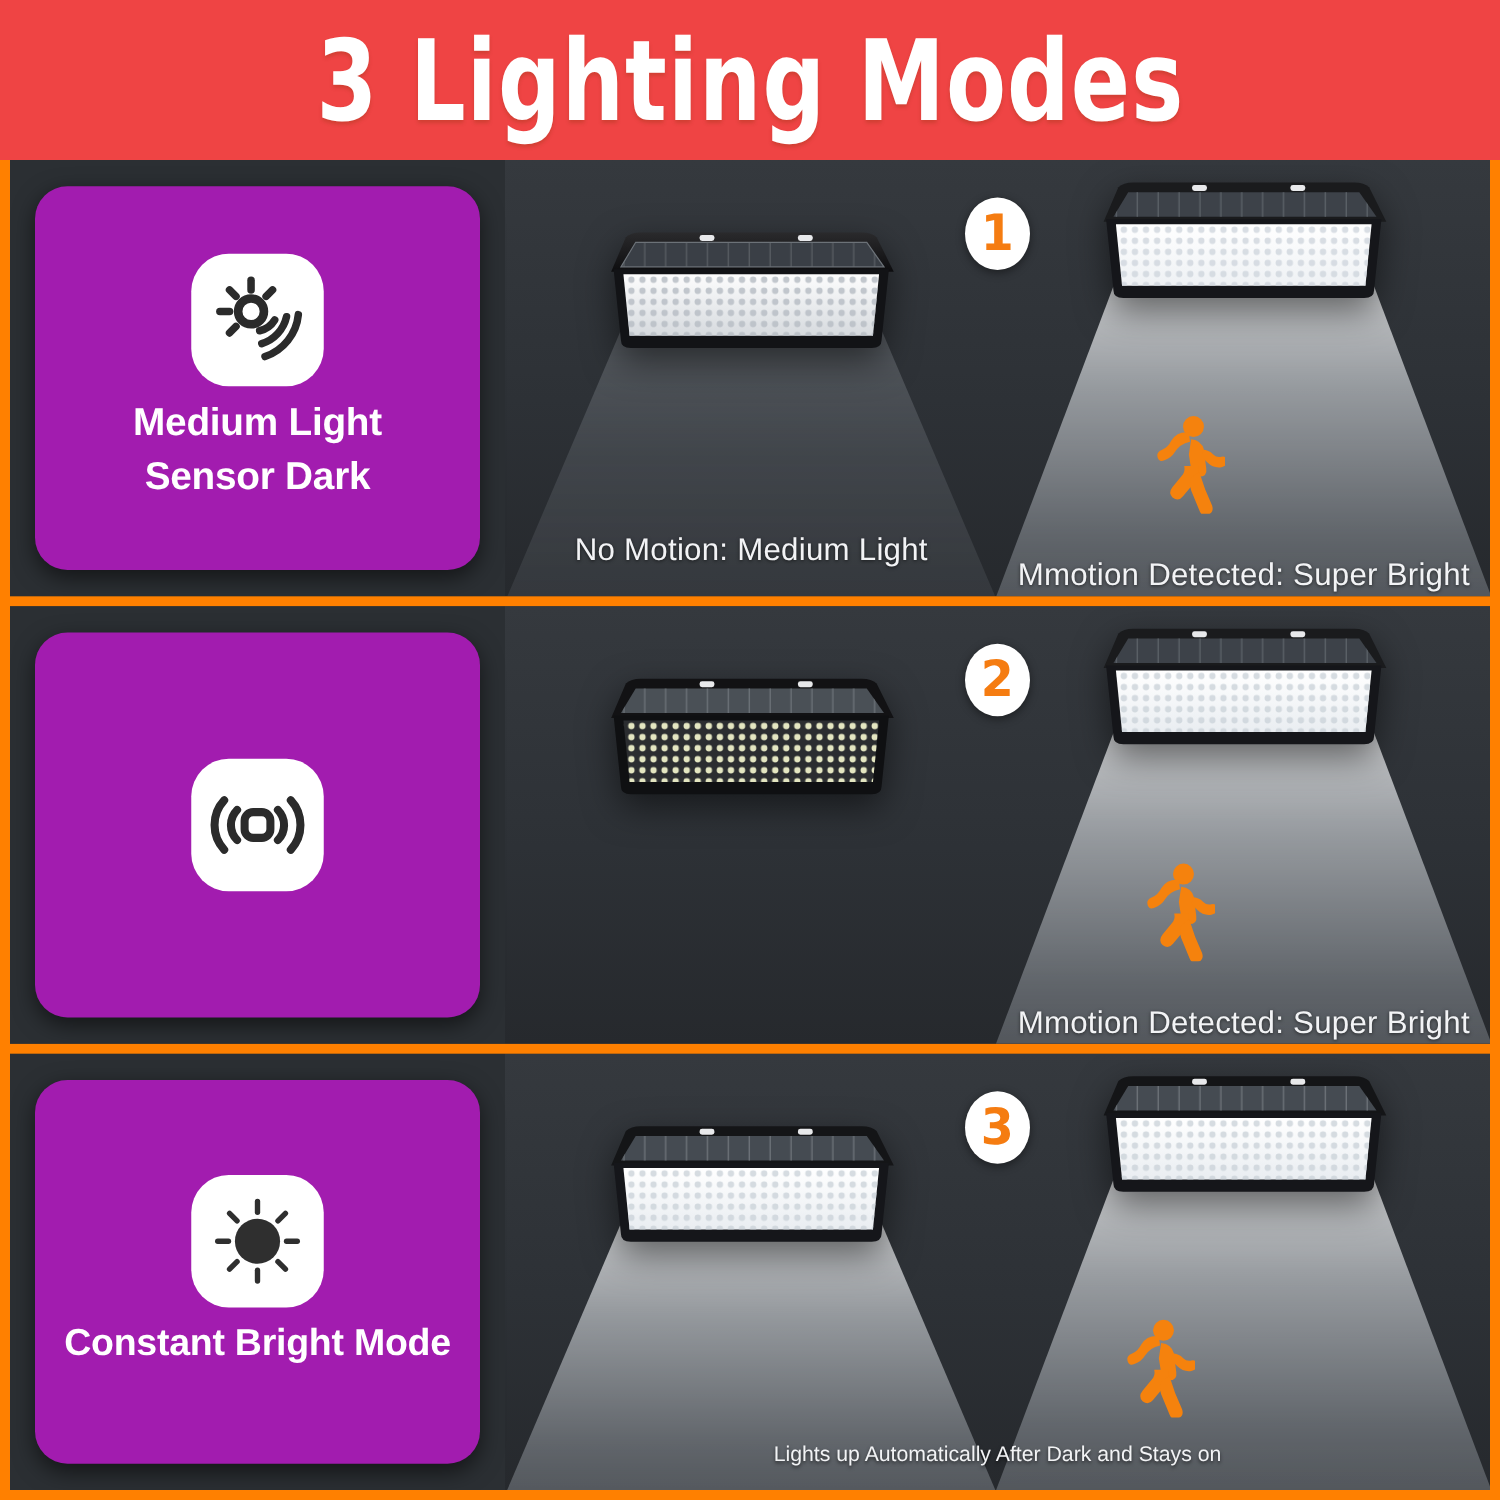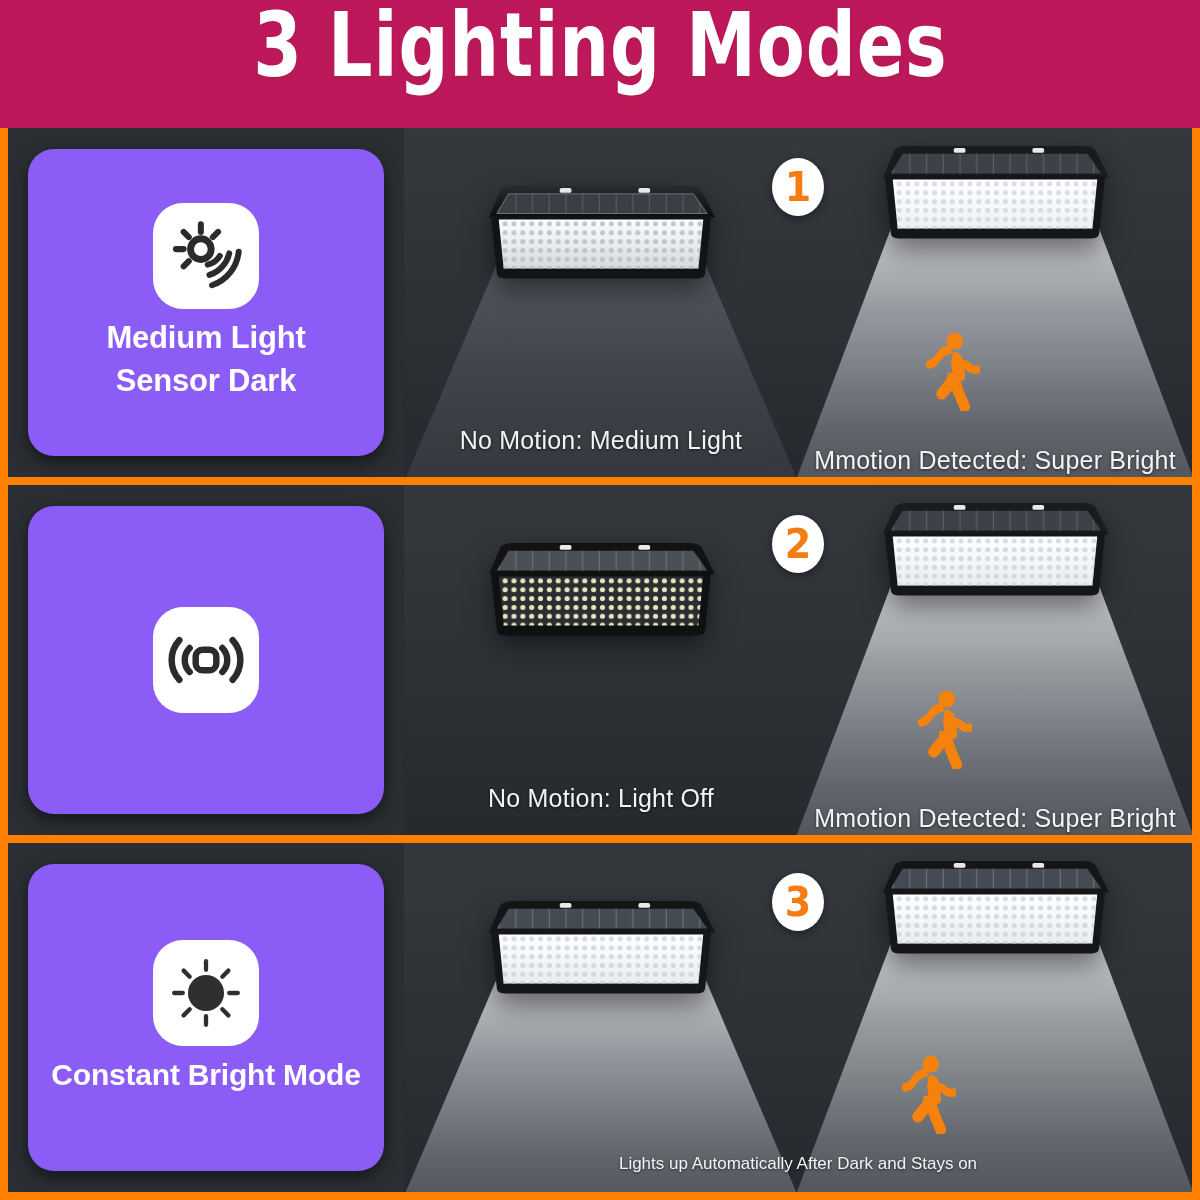--- a/index.html
+++ b/index.html
@@ -13,22 +13,22 @@
     position:relative;
     width:1200px; height:1200px;
     background:#ff8000;
     display:flex; flex-direction:column;
   }
 
   
   .header{
     height:128px;
     flex:0 0 128px;
-    background:#be185d;
-    display:flex; align-items:flex-start; justify-content:center;
+    background:#ef4444;
+    display:flex; align-items:center; justify-content:center;
   }
   .header-title{
     font-family:"DejaVu Sans", sans-serif;
     font-weight:700;
     font-size:76px;
     letter-spacing:1px;
     color:#ffffff;
     transform:scaleX(0.92) scaleY(1.18);
     text-shadow:0 2px 3px rgba(120,50,0,.25);
     white-space:nowrap;
@@ -52,21 +52,21 @@
   
   .card-col{
     position:relative;
     flex:0 0 396px;
     display:flex; align-items:center; justify-content:center;
     background:#2b2f33;
     z-index:5;
   }
   .card{
     width:356px; height:88%;
-    background:#8b5cf6;
+    background:#a21caf;
     border-radius:26px;
     display:flex; flex-direction:column;
     align-items:center; justify-content:center;
     gap:8px;
     box-shadow:0 6px 18px rgba(0,0,0,.55);
   }
   .card-icon{
     width:106px; height:106px;
     background:#ffffff;
     border-radius:30px;
@@ -343,21 +343,20 @@
               <path d="M18 6 Q22 2 30 2 L210 2 Q218 2 222 6 L236 34 L6 34 Z" fill="#121214"></path>
               <path d="M26 10 L214 10 L228 30 L14 30 Z" fill="#4a5056"></path>
               <path d="M26 10 L214 10 L228 30 L14 30 Z" fill="url(#cells2)"></path>
               <rect x="78" y="4" width="12" height="5" rx="2" fill="#e8e9eb"></rect>
               <rect x="158" y="4" width="12" height="5" rx="2" fill="#e8e9eb"></rect>
               <path d="M8 32 L232 32 L226 90 Q226 96 218 96 L22 96 Q14 96 14 90 Z" fill="#0f1012"></path>
               <path d="M16 36 L224 36 L219 86 L21 86 Z" fill="#2b2d30"></path>
               <path d="M16 36 L224 36 L219 86 L21 86 Z" fill="url(#dots2)"></path>
             </svg>
           </div>
-          <div class="caption">No Motion: Light Off</div>
         </div>
 
         <div class="half right">
           <div class="beam bright"></div>
           <div class="lamp">
             <svg viewBox="0 0 240 104">
               <defs>
                 <linearGradient id="led2b" x1="0" y1="0" x2="0" y2="1">
                   <stop offset="0" stop-color="#ffffff"></stop>
                     <stop offset="1" stop-color="#e9edf1"></stop>

